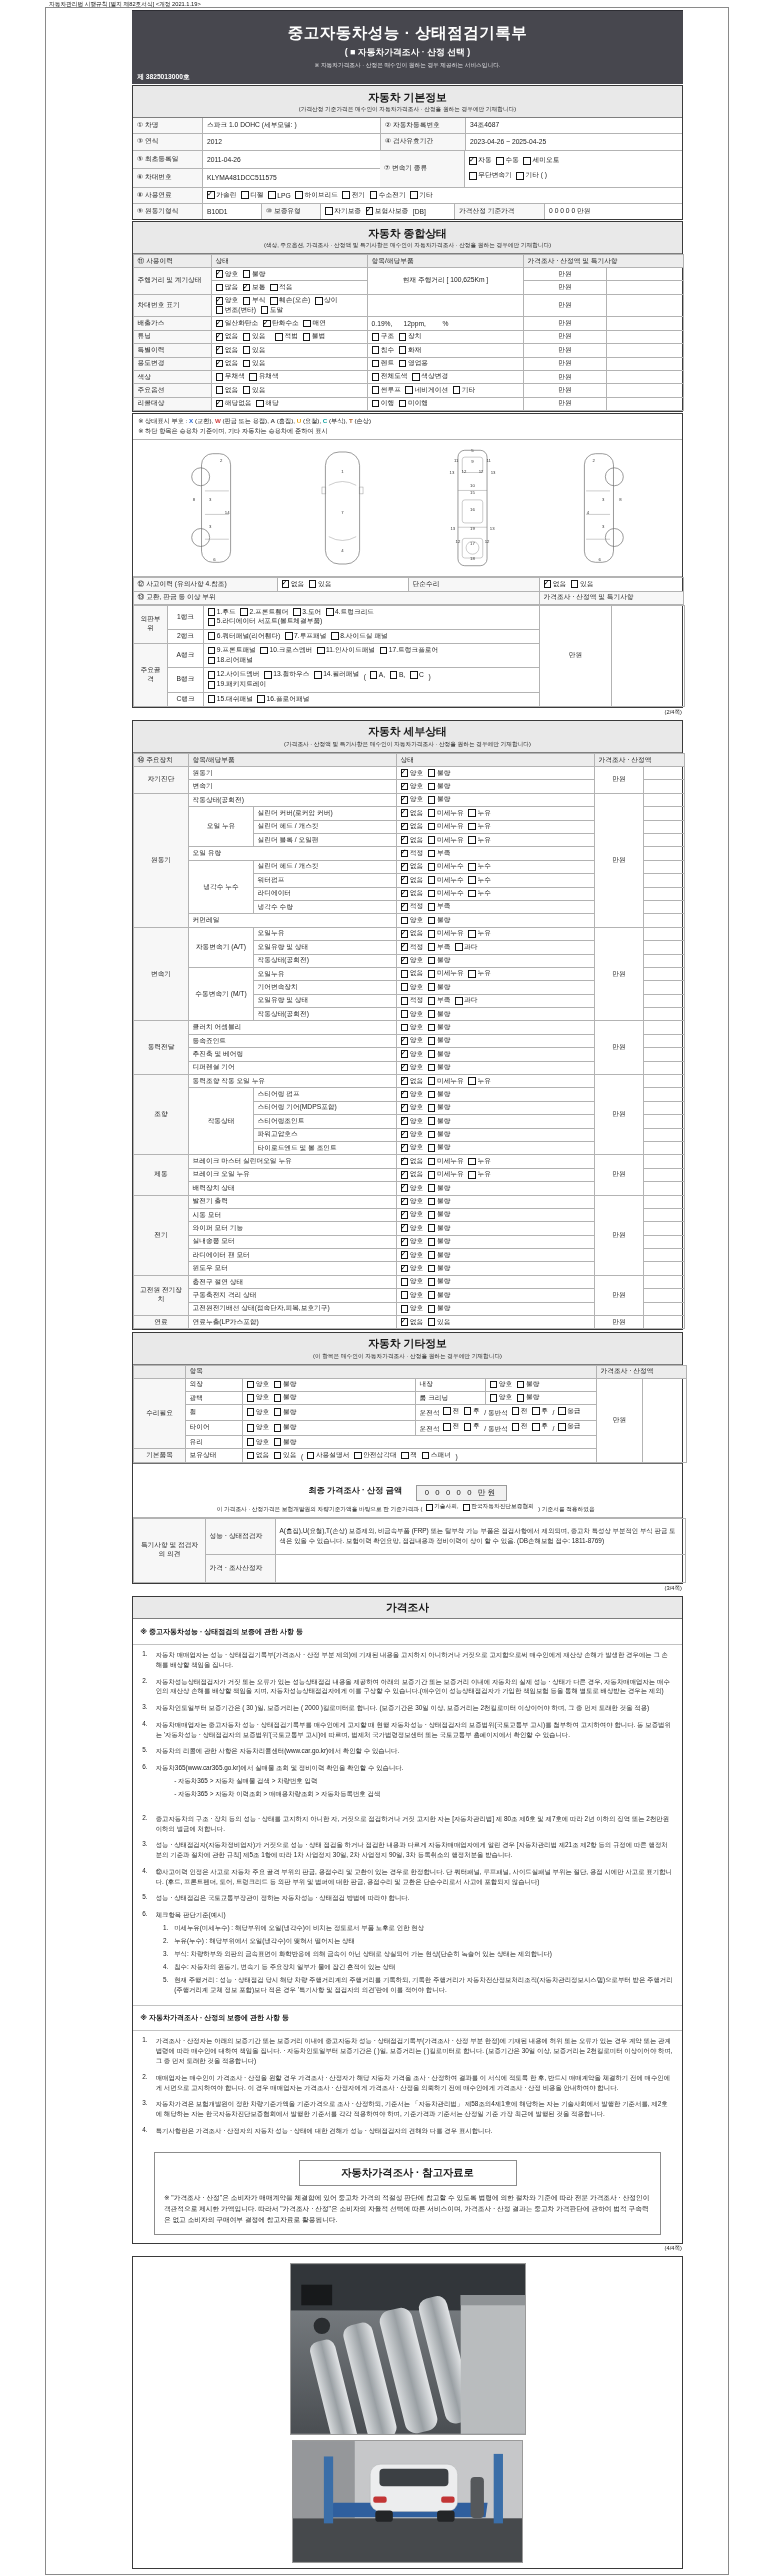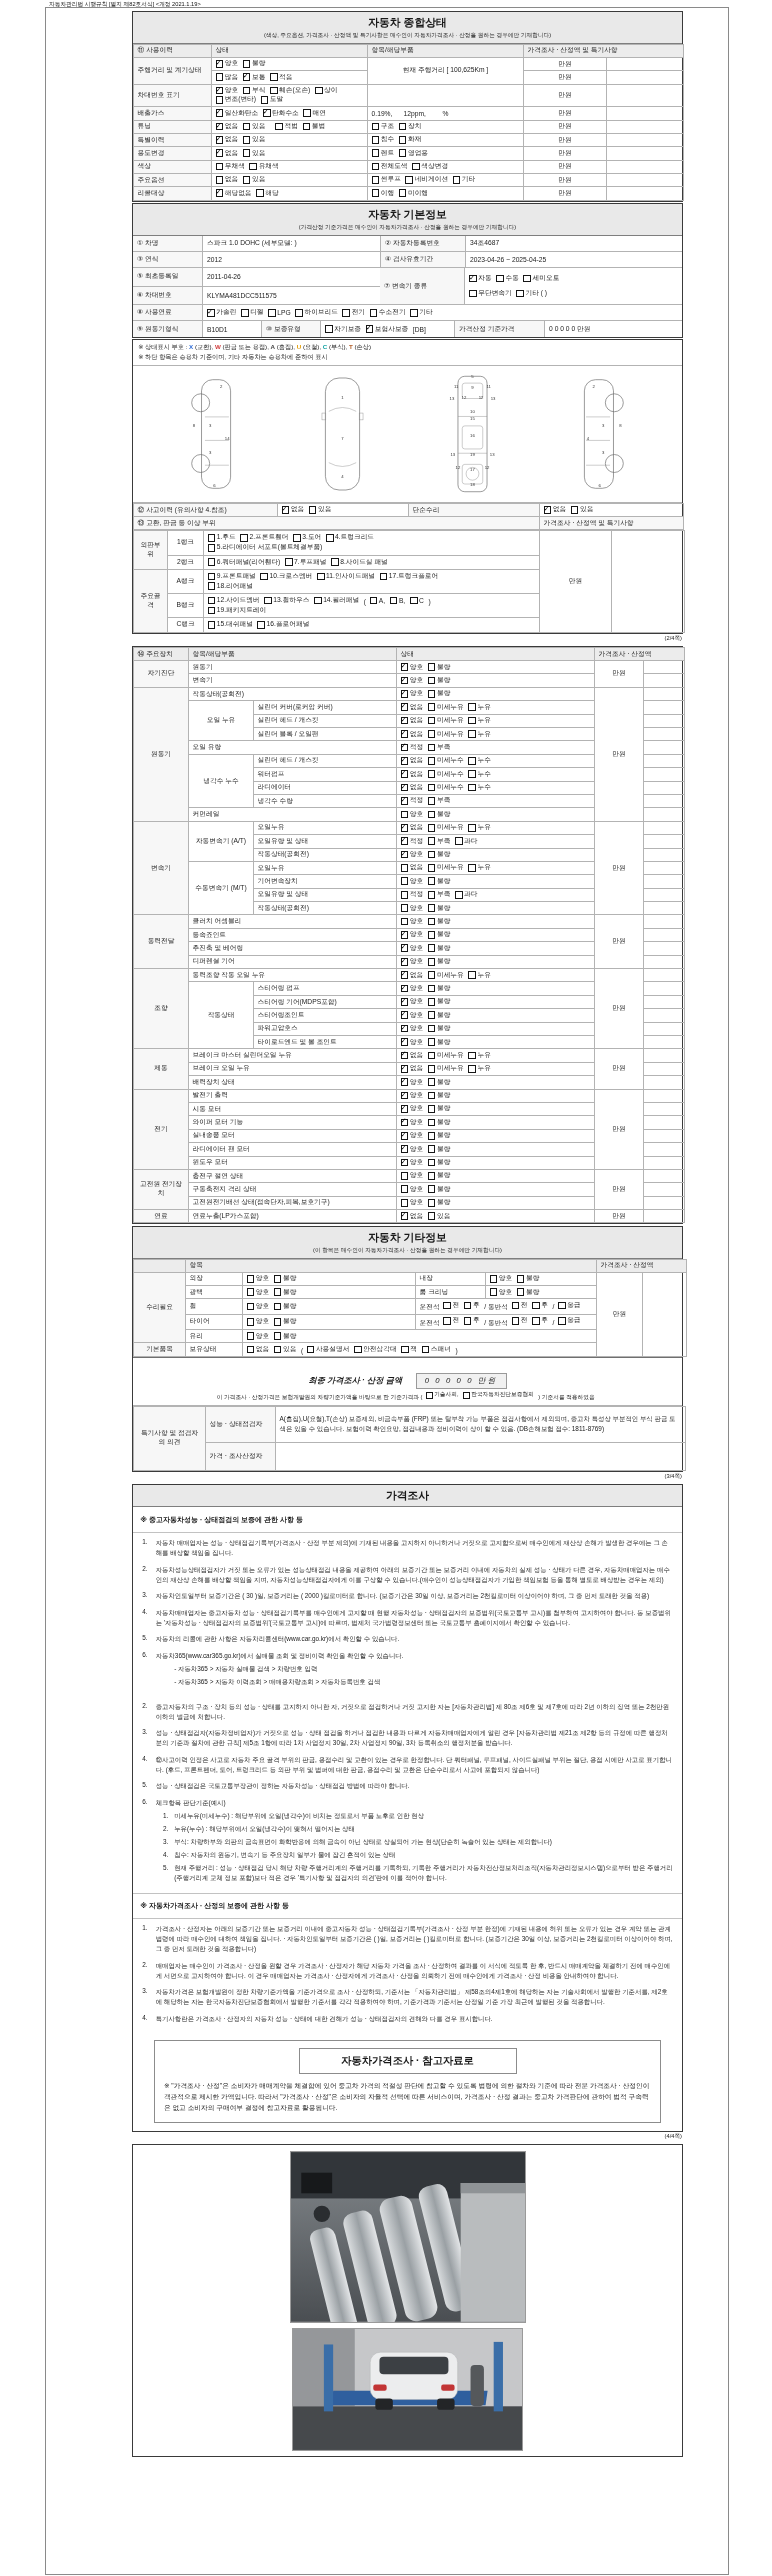--- a/index.html
+++ b/index.html
@@ -50,252 +50,41 @@
   .nn{flex:0 0 13.4px;font-size:6.4px;}
   .nt{font-size:6.4px;line-height:1.55;}
   .nsub{margin:3.1px 0 0 7.2px;}
   .nsub .nn{flex:0 0 11.3px;}
   .defOuter{border:0.5px solid #8c8c8c;margin:6.2px 20.6px 8.2px 20.6px;padding:7.2px 9.3px 8.2px 9.3px;}
   .defTitle{border:0.5px solid #8c8c8c;width:216px;margin:0 auto;text-align:center;font-size:10.3px;font-weight:bold;padding:5.2px 0;}
   .defText{font-size:6.7px;line-height:1.6;margin-top:7.2px;}
   .pageMark{text-align:right;font-size:5.7px;padding:1.5px 1px;}
   
   .photo{margin:5.2px auto;display:block;border:0.5px solid #9a9a9a;}
-  .finalRow{display:flex;align-items:center;justify-content:center;border-top:1px solid #6f6f6f;padding:15px 0 1px 0;font-style:italic;}
+  .finalRow{display:flex;justify-content:center;border-top:1px solid #6f6f6f;padding:21px 0 1px 0;}
   .finalLab{font-size:8.2px;font-weight:bold;margin-right:13.4px;}
   .finalAmt{border:0.5px solid #9a9a9a;background:#f1f1f1;font-size:7.7px;padding:2.1px 8.2px;letter-spacing:2.1px;}
   .finalNote{text-align:center;font-size:5.7px;padding:1.5px 0 3.1px 0;border-bottom:0.5px solid #b3b3b3;}
   .finalNote .cbx{width:4.6px;height:4.6px;}
   .opinTxt{font-size:6.4px;line-height:1.55;}
 </style>
 </head>
 <body>
 
 <div id="page">
   <div id="form-ref">자동차관리법 시행규칙 [별지 제82호서식] &lt;개정 2021.1.19&gt;</div>
   <div id="frame">
     <div id="doc">
 
-
-      <section class="box">
-        <div class="secHead">
-          <div class="secTitle">자동차 종합상태</div>
-          <div class="secNote">(색상, 주요옵션, 가격조사 · 산정액 및 특기사항은 매수인이 자동차가격조사 · 산정을 원하는 경우에만 기재합니다)</div>
-        </div>
-        <div id="overall-body">
-            <table class="grid">
-              <colgroup>
-                <col style="width:78px">
-                <col style="width:156px">
-                <col style="width:156px">
-                <col style="width:83px">
-                <col style="width:77px">
-              </colgroup>
-              <tbody>
-                <tr>
-                  <th>⑪ 사용이력</th>
-                  <th>상태</th>
-                  <th>항목/해당부품</th>
-                  <th colspan="2">가격조사 · 산정액 및 특기사항</th>
-                </tr>
-                <tr>
-                  <td class="lab" rowspan="2">주행거리 및 계기상태</td>
-                  <td><span class="cb">
-                      <span class="cbx on"></span>
-                      <span>양호</span>
-                    </span><span class="cb">
-                      <span class="cbx"></span>
-                      <span>불량</span>
-                    </span></td>
-                  <td class="cen" rowspan="2"><span style="white-space:pre;">현재 주행거리 [ 100,625Km ]</span></td>
-                  <td class="price">만원</td>
-                  <td></td>
-                </tr>
-                <tr>
-                  <td><span class="cb">
-                      <span class="cbx"></span>
-                      <span>많음</span>
-                    </span><span class="cb">
-                      <span class="cbx on"></span>
-                      <span>보통</span>
-                    </span><span class="cb">
-                      <span class="cbx"></span>
-                      <span>적음</span>
-                    </span></td>
-                  <td class="price">만원</td>
-                  <td></td>
-                </tr>
-                <tr>
-                  <td class="lab">차대번호 표기</td>
-                  <td><span class="cb">
-                      <span class="cbx on"></span>
-                      <span>양호</span>
-                    </span><span class="cb">
-                      <span class="cbx"></span>
-                      <span>부식</span>
-                    </span><span class="cb">
-                      <span class="cbx"></span>
-                      <span>훼손(오손)</span>
-                    </span><span class="cb">
-                      <span class="cbx"></span>
-                      <span>상이</span>
-                    </span><span class="cb">
-                      <span class="cbx"></span>
-                      <span>변조(변타)</span>
-                    </span><span class="cb">
-                      <span class="cbx"></span>
-                      <span>도말</span>
-                    </span></td>
-                  <td><span style="white-space:pre;"></span></td>
-                  <td class="price">만원</td>
-                  <td></td>
-                </tr>
-                <tr>
-                  <td class="lab">배출가스</td>
-                  <td><span class="cb">
-                      <span class="cbx on"></span>
-                      <span>일산화탄소</span>
-                    </span><span class="cb">
-                      <span class="cbx on"></span>
-                      <span>탄화수소</span>
-                    </span><span class="cb">
-                      <span class="cbx"></span>
-                      <span>매연</span>
-                    </span></td>
-                  <td><span style="white-space:pre;">0.19%,      12ppm,         %</span></td>
-                  <td class="price">만원</td>
-                  <td></td>
-                </tr>
-                <tr>
-                  <td class="lab">튜닝</td>
-                  <td><span class="cb">
-                      <span class="cbx on"></span>
-                      <span>없음</span>
-                    </span><span class="cb">
-                      <span class="cbx"></span>
-                      <span>있음</span>
-                    </span><span class="ptxt">   </span><span class="cb">
-                      <span class="cbx"></span>
-                      <span>적법</span>
-                    </span><span class="cb">
-                      <span class="cbx"></span>
-                      <span>불법</span>
-                    </span></td>
-                  <td><span class="cb">
-                      <span class="cbx"></span>
-                      <span>구조</span>
-                    </span><span class="cb">
-                      <span class="cbx"></span>
-                      <span>장치</span>
-                    </span></td>
-                  <td class="price">만원</td>
-                  <td></td>
-                </tr>
-                <tr>
-                  <td class="lab">특별이력</td>
-                  <td><span class="cb">
-                      <span class="cbx on"></span>
-                      <span>없음</span>
-                    </span><span class="cb">
-                      <span class="cbx"></span>
-                      <span>있음</span>
-                    </span></td>
-                  <td><span class="cb">
-                      <span class="cbx"></span>
-                      <span>침수</span>
-                    </span><span class="cb">
-                      <span class="cbx"></span>
-                      <span>화재</span>
-                    </span></td>
-                  <td class="price">만원</td>
-                  <td></td>
-                </tr>
-                <tr>
-                  <td class="lab">용도변경</td>
-                  <td><span class="cb">
-                      <span class="cbx on"></span>
-                      <span>없음</span>
-                    </span><span class="cb">
-                      <span class="cbx"></span>
-                      <span>있음</span>
-                    </span></td>
-                  <td><span class="cb">
-                      <span class="cbx"></span>
-                      <span>렌트</span>
-                    </span><span class="cb">
-                      <span class="cbx"></span>
-                      <span>영업용</span>
-                    </span></td>
-                  <td class="price">만원</td>
-                  <td></td>
-                </tr>
-                <tr>
-                  <td class="lab">색상</td>
-                  <td><span class="cb">
-                      <span class="cbx"></span>
-                      <span>무채색</span>
-                    </span><span class="cb">
-                      <span class="cbx"></span>
-                      <span>유채색</span>
-                    </span></td>
-                  <td><span class="cb">
-                      <span class="cbx"></span>
-                      <span>전체도색</span>
-                    </span><span class="cb">
-                      <span class="cbx"></span>
-                      <span>색상변경</span>
-                    </span></td>
-                  <td class="price">만원</td>
-                  <td></td>
-                </tr>
-                <tr>
-                  <td class="lab">주요옵션</td>
-                  <td><span class="cb">
-                      <span class="cbx"></span>
-                      <span>없음</span>
-                    </span><span class="cb">
-                      <span class="cbx"></span>
-                      <span>있음</span>
-                    </span></td>
-                  <td><span class="cb">
-                      <span class="cbx"></span>
-                      <span>썬루프</span>
-                    </span><span class="cb">
-                      <span class="cbx"></span>
-                      <span>네비게이션</span>
-                    </span><span class="cb">
-                      <span class="cbx"></span>
-                      <span>기타</span>
-                    </span></td>
-                  <td class="price">만원</td>
-                  <td></td>
-                </tr>
-                <tr>
-                  <td class="lab">리콜대상</td>
-                  <td><span class="cb">
-                      <span class="cbx on"></span>
-                      <span>해당없음</span>
-                    </span><span class="cb">
-                      <span class="cbx"></span>
-                      <span>해당</span>
-                    </span></td>
-                  <td><span class="cb">
-                      <span class="cbx"></span>
-                      <span>이행</span>
-                    </span><span class="cb">
-                      <span class="cbx"></span>
-                      <span>미이행</span>
-                    </span></td>
-                  <td class="price">만원</td>
-                  <td></td>
-                </tr>
-              </tbody>
-            </table>
-          </div>
-      </section>
+      <div class="titleband">
+        <div class="t1">중고자동차성능 · 상태점검기록부</div>
+        <div class="t2">( ■ 자동차가격조사 · 산정 선택 )</div>
+        <div class="t3">※ 자동차가격조사 · 산정은 매수인이 원하는 경우 제공하는 서비스입니다.</div>
+        <div class="t4">제 3825013000호</div>
+      </div>
 
       <section class="box">
         <div class="secHead">
           <div class="secTitle">자동차 기본정보</div>
           <div class="secNote">(가격산정 기준가격은 매수인이 자동차가격조사 · 산정을 원하는 경우에만 기재합니다)</div>
         </div>
         <div id="basic-body">
             <div class="brow">
               <div class="bcell lab" style="flex:0 0 70px;width:70px;">① 차명</div>
      <div class="bcell" style="flex:0 0 178px;width:178px;">스파크 1.0 DOHC (세부모델: )</div>
@@ -384,20 +173,237 @@
                 </span>
                 <span class="cb">
                   <span class="cbx on"></span>
                   <span>보험사보증</span>
                 </span>
                 <span class="ptxt">[DB]</span>
               </div>
      <div class="bcell lab" style="flex:0 0 90px;width:90px;">가격산정 기준가격</div>
      <div class="bcell" style="flex:1;">0 0 0 0 0&nbsp;만원</div>
             </div>
+          </div>
+      </section>
+
+      <section class="box">
+        <div class="secHead">
+          <div class="secTitle">자동차 종합상태</div>
+          <div class="secNote">(색상, 주요옵션, 가격조사 · 산정액 및 특기사항은 매수인이 자동차가격조사 · 산정을 원하는 경우에만 기재합니다)</div>
+        </div>
+        <div id="overall-body">
+            <table class="grid">
+              <colgroup>
+                <col style="width:78px">
+                <col style="width:156px">
+                <col style="width:156px">
+                <col style="width:83px">
+                <col style="width:77px">
+              </colgroup>
+              <tbody>
+                <tr>
+                  <th>⑪ 사용이력</th>
+                  <th>상태</th>
+                  <th>항목/해당부품</th>
+                  <th colspan="2">가격조사 · 산정액 및 특기사항</th>
+                </tr>
+                <tr>
+                  <td class="lab" rowspan="2">주행거리 및 계기상태</td>
+                  <td><span class="cb">
+                      <span class="cbx on"></span>
+                      <span>양호</span>
+                    </span><span class="cb">
+                      <span class="cbx"></span>
+                      <span>불량</span>
+                    </span></td>
+                  <td class="cen" rowspan="2"><span style="white-space:pre;">현재 주행거리 [ 100,625Km ]</span></td>
+                  <td class="price">만원</td>
+                  <td></td>
+                </tr>
+                <tr>
+                  <td><span class="cb">
+                      <span class="cbx"></span>
+                      <span>많음</span>
+                    </span><span class="cb">
+                      <span class="cbx on"></span>
+                      <span>보통</span>
+                    </span><span class="cb">
+                      <span class="cbx"></span>
+                      <span>적음</span>
+                    </span></td>
+                  <td class="price">만원</td>
+                  <td></td>
+                </tr>
+                <tr>
+                  <td class="lab">차대번호 표기</td>
+                  <td><span class="cb">
+                      <span class="cbx on"></span>
+                      <span>양호</span>
+                    </span><span class="cb">
+                      <span class="cbx"></span>
+                      <span>부식</span>
+                    </span><span class="cb">
+                      <span class="cbx"></span>
+                      <span>훼손(오손)</span>
+                    </span><span class="cb">
+                      <span class="cbx"></span>
+                      <span>상이</span>
+                    </span><span class="cb">
+                      <span class="cbx"></span>
+                      <span>변조(변타)</span>
+                    </span><span class="cb">
+                      <span class="cbx"></span>
+                      <span>도말</span>
+                    </span></td>
+                  <td><span style="white-space:pre;"></span></td>
+                  <td class="price">만원</td>
+                  <td></td>
+                </tr>
+                <tr>
+                  <td class="lab">배출가스</td>
+                  <td><span class="cb">
+                      <span class="cbx on"></span>
+                      <span>일산화탄소</span>
+                    </span><span class="cb">
+                      <span class="cbx on"></span>
+                      <span>탄화수소</span>
+                    </span><span class="cb">
+                      <span class="cbx"></span>
+                      <span>매연</span>
+                    </span></td>
+                  <td><span style="white-space:pre;">0.19%,      12ppm,         %</span></td>
+                  <td class="price">만원</td>
+                  <td></td>
+                </tr>
+                <tr>
+                  <td class="lab">튜닝</td>
+                  <td><span class="cb">
+                      <span class="cbx on"></span>
+                      <span>없음</span>
+                    </span><span class="cb">
+                      <span class="cbx"></span>
+                      <span>있음</span>
+                    </span><span class="ptxt">   </span><span class="cb">
+                      <span class="cbx"></span>
+                      <span>적법</span>
+                    </span><span class="cb">
+                      <span class="cbx"></span>
+                      <span>불법</span>
+                    </span></td>
+                  <td><span class="cb">
+                      <span class="cbx"></span>
+                      <span>구조</span>
+                    </span><span class="cb">
+                      <span class="cbx"></span>
+                      <span>장치</span>
+                    </span></td>
+                  <td class="price">만원</td>
+                  <td></td>
+                </tr>
+                <tr>
+                  <td class="lab">특별이력</td>
+                  <td><span class="cb">
+                      <span class="cbx on"></span>
+                      <span>없음</span>
+                    </span><span class="cb">
+                      <span class="cbx"></span>
+                      <span>있음</span>
+                    </span></td>
+                  <td><span class="cb">
+                      <span class="cbx"></span>
+                      <span>침수</span>
+                    </span><span class="cb">
+                      <span class="cbx"></span>
+                      <span>화재</span>
+                    </span></td>
+                  <td class="price">만원</td>
+                  <td></td>
+                </tr>
+                <tr>
+                  <td class="lab">용도변경</td>
+                  <td><span class="cb">
+                      <span class="cbx on"></span>
+                      <span>없음</span>
+                    </span><span class="cb">
+                      <span class="cbx"></span>
+                      <span>있음</span>
+                    </span></td>
+                  <td><span class="cb">
+                      <span class="cbx"></span>
+                      <span>렌트</span>
+                    </span><span class="cb">
+                      <span class="cbx"></span>
+                      <span>영업용</span>
+                    </span></td>
+                  <td class="price">만원</td>
+                  <td></td>
+                </tr>
+                <tr>
+                  <td class="lab">색상</td>
+                  <td><span class="cb">
+                      <span class="cbx"></span>
+                      <span>무채색</span>
+                    </span><span class="cb">
+                      <span class="cbx"></span>
+                      <span>유채색</span>
+                    </span></td>
+                  <td><span class="cb">
+                      <span class="cbx"></span>
+                      <span>전체도색</span>
+                    </span><span class="cb">
+                      <span class="cbx"></span>
+                      <span>색상변경</span>
+                    </span></td>
+                  <td class="price">만원</td>
+                  <td></td>
+                </tr>
+                <tr>
+                  <td class="lab">주요옵션</td>
+                  <td><span class="cb">
+                      <span class="cbx"></span>
+                      <span>없음</span>
+                    </span><span class="cb">
+                      <span class="cbx"></span>
+                      <span>있음</span>
+                    </span></td>
+                  <td><span class="cb">
+                      <span class="cbx"></span>
+                      <span>썬루프</span>
+                    </span><span class="cb">
+                      <span class="cbx"></span>
+                      <span>네비게이션</span>
+                    </span><span class="cb">
+                      <span class="cbx"></span>
+                      <span>기타</span>
+                    </span></td>
+                  <td class="price">만원</td>
+                  <td></td>
+                </tr>
+                <tr>
+                  <td class="lab">리콜대상</td>
+                  <td><span class="cb">
+                      <span class="cbx on"></span>
+                      <span>해당없음</span>
+                    </span><span class="cb">
+                      <span class="cbx"></span>
+                      <span>해당</span>
+                    </span></td>
+                  <td><span class="cb">
+                      <span class="cbx"></span>
+                      <span>이행</span>
+                    </span><span class="cb">
+                      <span class="cbx"></span>
+                      <span>미이행</span>
+                    </span></td>
+                  <td class="price">만원</td>
+                  <td></td>
+                </tr>
+              </tbody>
+            </table>
           </div>
       </section>
 
       <section class="box">
         <div class="codesLine" id="codes-line"><span>※ 상태표시 부호 : </span><span><b style="color:#2e6bd6">X</b> (교환),  </span><span><b style="color:#d03a3a">W</b> (판금 또는 용접),  </span><span><b style="color:#444444">A</b> (흠집),  </span><span><b style="color:#e09a00">U</b> (요철),  </span><span><b style="color:#13a3a3">C</b> (부식),  </span><span><b style="color:#b4622d">T</b> (손상)</span></div>
         <div class="codesNote">※ 하단 항목은 승용차 기준이며, 기타 자동차는 승용차에 준하여 표시</div>
         <div class="diagWrap" id="diagrams">
             <svg width="77" height="124" viewBox="0 0 120 290">
               <rect class="carline" x="32" y="18" width="68" height="254" rx="26"></rect>
               <circle class="carline" cx="30" cy="72" r="21"></circle>
@@ -612,20 +618,24 @@
                   </td>
                 </tr>
               </tbody>
             </table>
           </div>
       </section>
 
       <div class="pageMark">(2/4쪽)</div>
 
       <section class="box">
+        <div class="secHead">
+          <div class="secTitle">자동차 세부상태</div>
+          <div class="secNote">(가격조사 · 산정액 및 특기사항은 매수인이 자동차가격조사 · 산정을 원하는 경우에만 기재합니다)</div>
+        </div>
         <div id="detail-body">
             <table class="grid">
               <colgroup>
                 <col style="width:55px">
                 <col style="width:65px">
                 <col style="width:143px">
                 <col style="width:198px">
                 <col style="width:49px">
                 <col style="width:41px">
               </colgroup>

